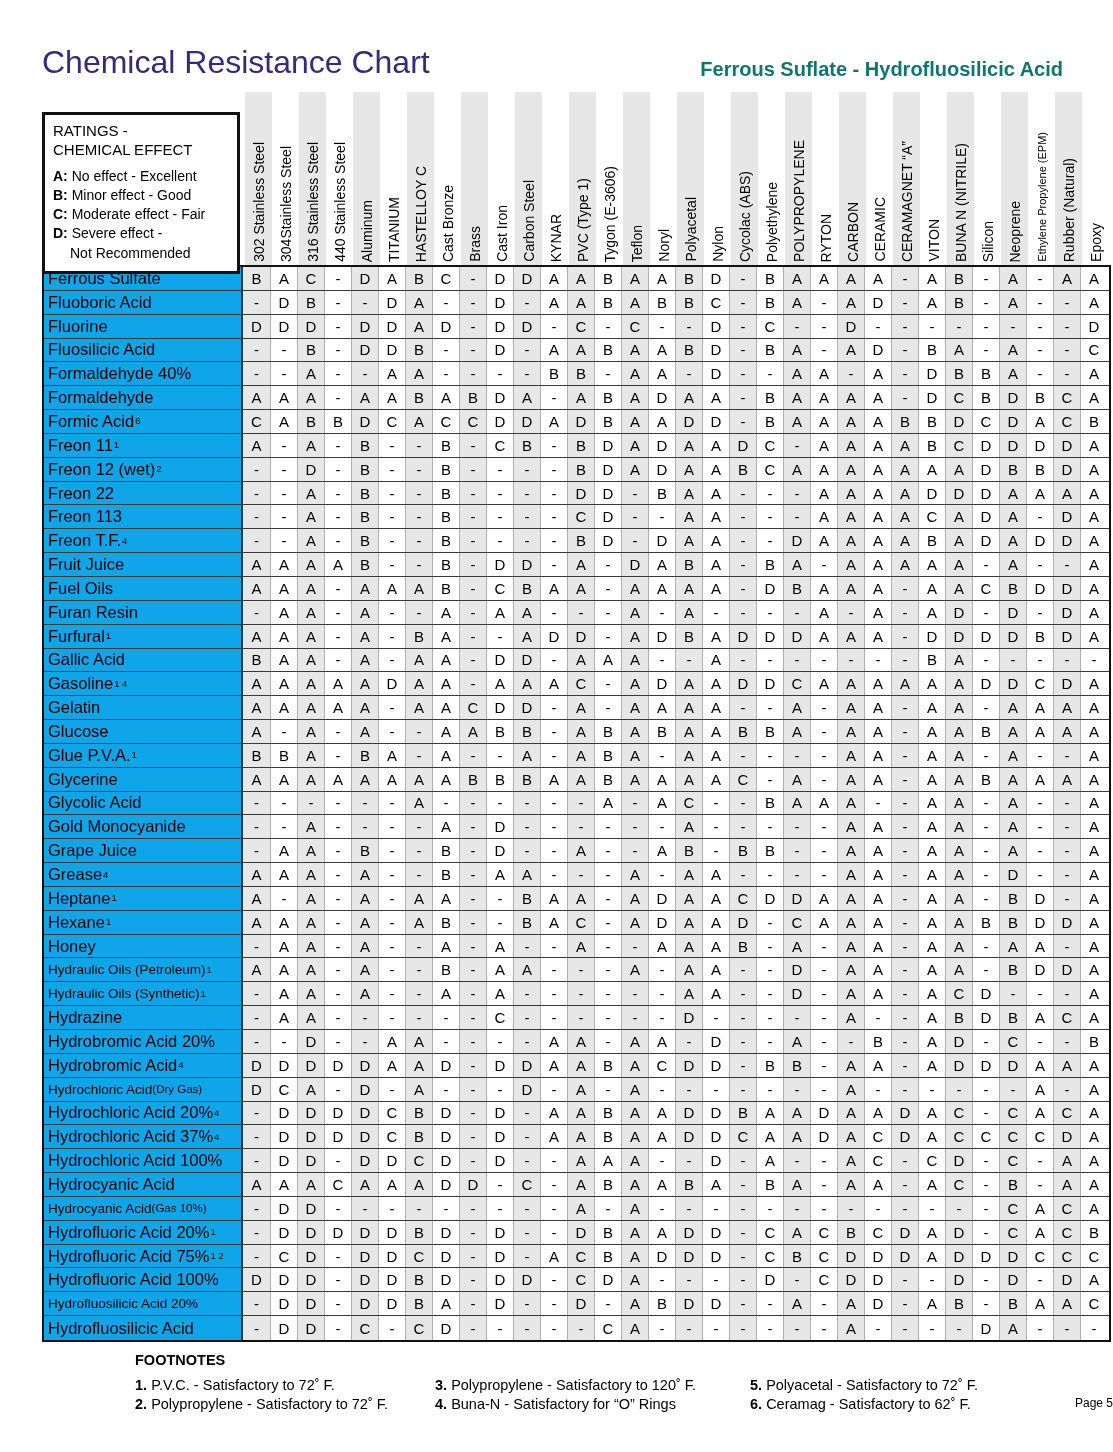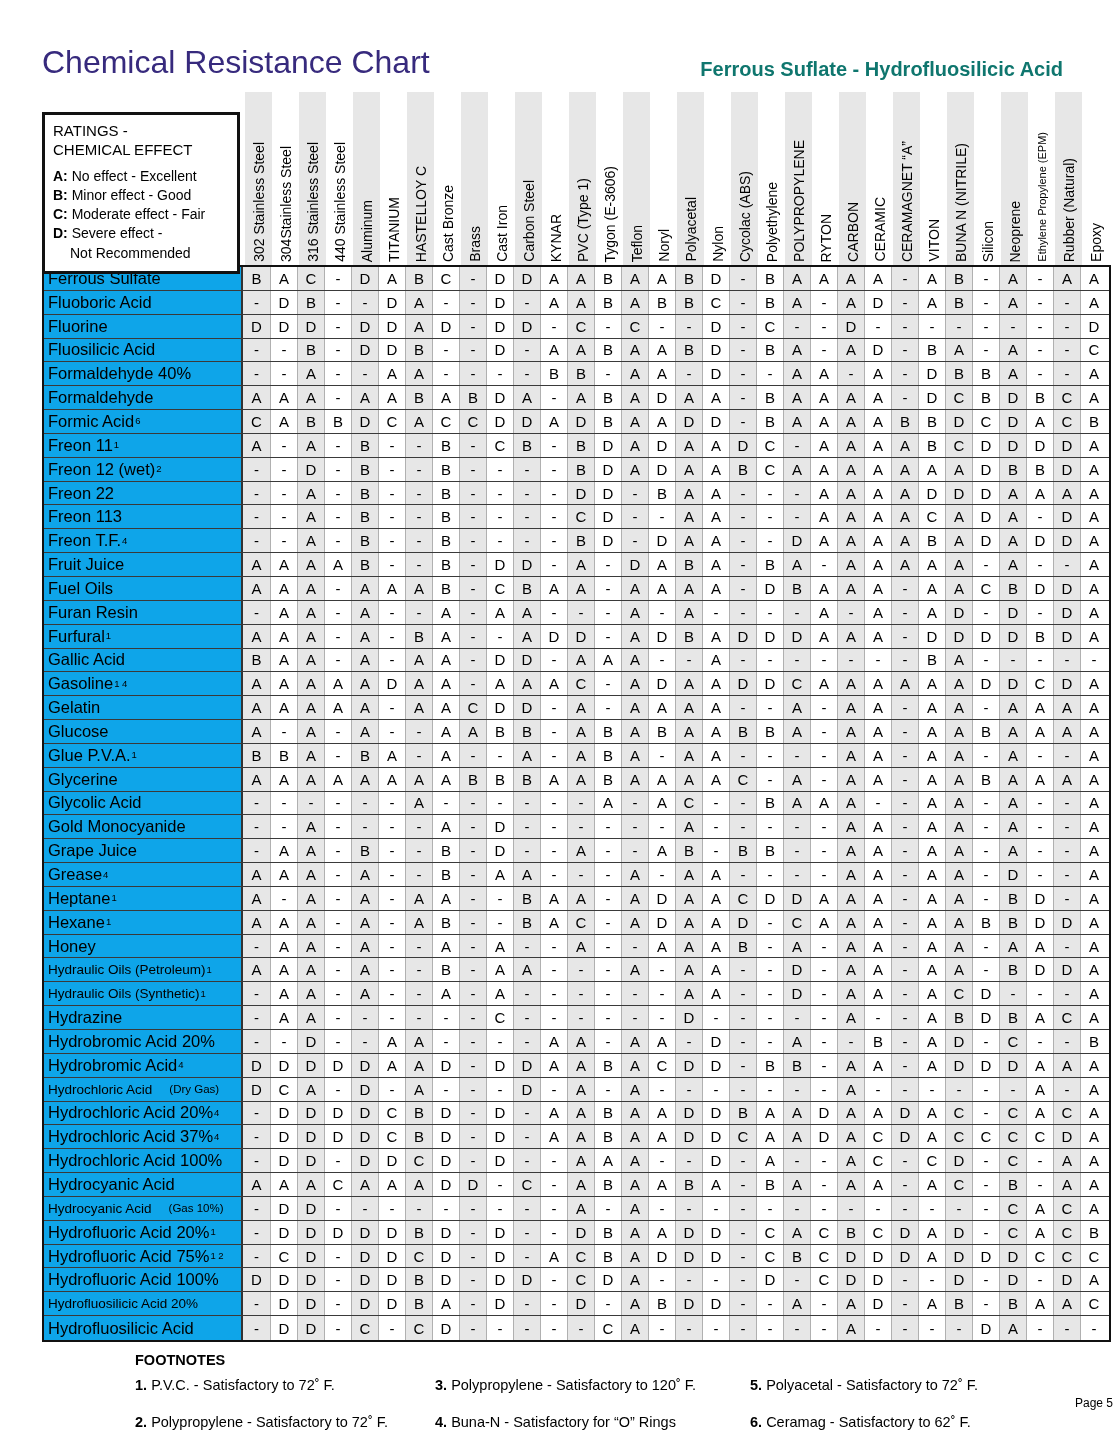--- a/index.html
+++ b/index.html
@@ -53,39 +53,39 @@
     height: 23.85px; border-bottom: 1.5px solid #3a3a3a;
   }
   .trow:last-child { border-bottom: none; }
   .name-cell {
     display: flex; align-items: center;
     padding-left: 4px; font-size: 16.5px; white-space: nowrap;
     border-right: 2px solid #333; background: #0ea5e9;
   }
   .name-cell.long { font-size: 13.5px; }
   .name-cell sup { font-size: 9.5px; margin-left: 1px; line-height: 0; }
-  .name-cell .paren { margin-left: 17px; font-size: 12px; }
+  .name-cell .paren { margin-left: 0; font-size: 12px; }
   .name-cell.long .paren { font-size: 11.5px; }
   .val-cell {
     display: flex; align-items: center; justify-content: center;
     font-size: 15px; color: #000;
     border-left: 1px solid #b0b0b0;
   }
   .val-cell:nth-child(2) { border-left: none; }
   .val-cell.shade { background: #e7e7e7; }
 
   .footnotes {
     position: absolute; left: 135px; top: 1352px; width: 930px;
   }
   .fn-head { font-size: 14.5px; font-weight: bold; margin-bottom: 9px; }
   .fn-grid {
     display: grid; grid-template-columns: 300px 315px 315px;
     column-gap: 0px; row-gap: 2px;
   }
-  .fn-col { display: flex; flex-direction: column; gap: 21px; }
+  .fn-col { display: flex; flex-direction: column; gap: 3px; }
   .fn-line { font-size: 14.5px; white-space: nowrap; }
   .fn-line b { font-weight: bold; }
   .page-num {
     position: absolute; left: 0; top: 1396px; width: 100%;
     text-align: right; font-size: 12px;
   }
 </style>
 </head>
 <body>
 

